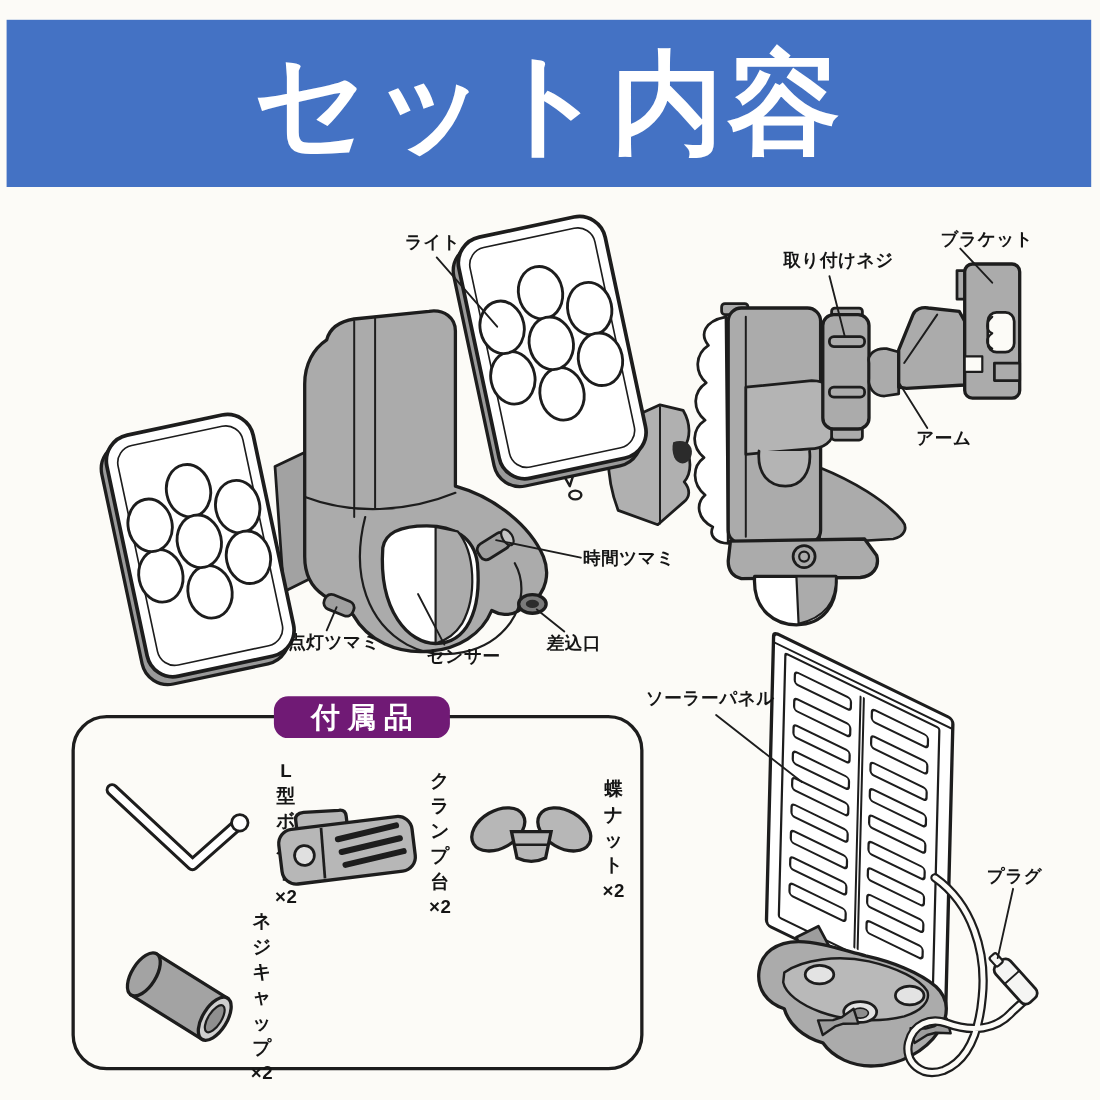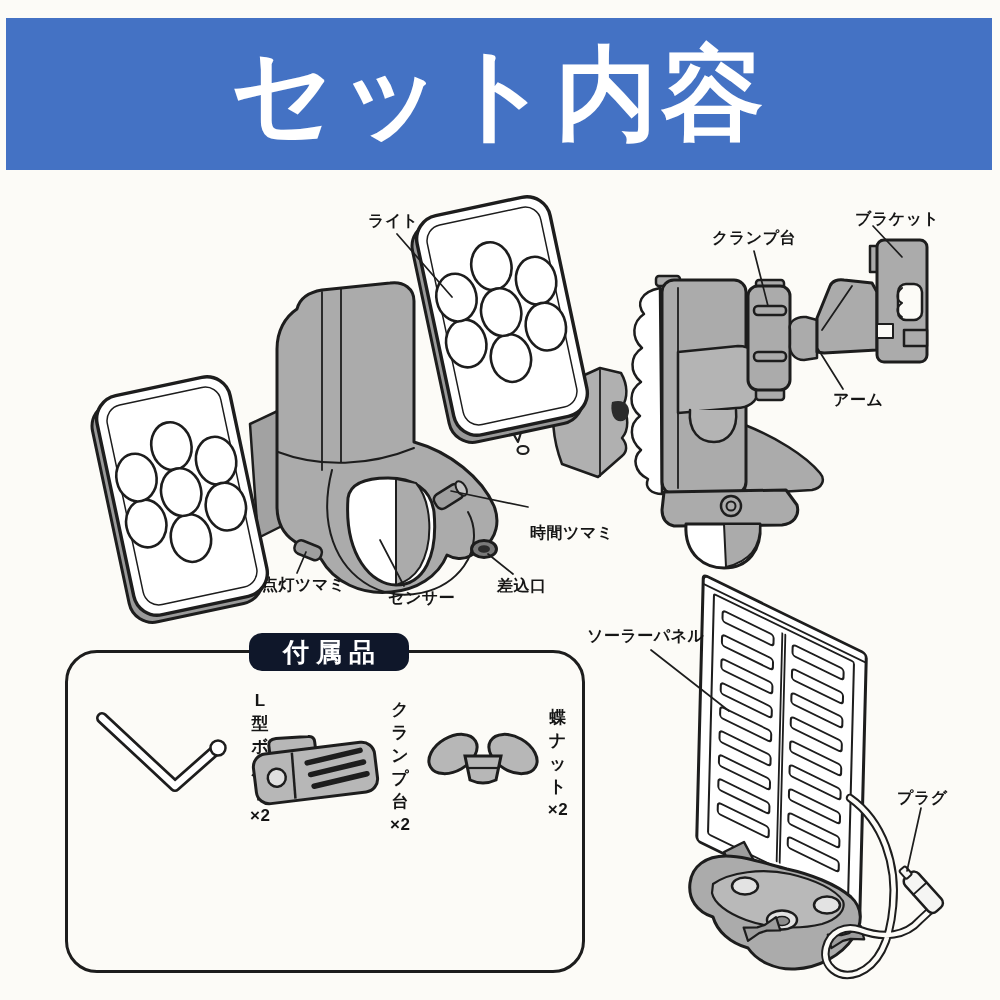--- a/index.html
+++ b/index.html
@@ -194,32 +194,32 @@
     <path d="M297,573 L306,552"></path>
     <path d="M754,251 L768,306"></path>
     <path d="M873,226 L902,257"></path>
     <path d="M843,389 L818,349"></path>
     <path d="M651,650 L729,711"></path>
     <path d="M921,808 L907,871"></path>
   </g>
 </svg>
 
 <div class="lbl" style="left:368px;top:211px">ライト</div>
-<div class="lbl" style="left:530px;top:523px">時間ツマミ</div>
+<div class="lbl" style="left:530px;top:499px">時間ツマミ</div>
 <div class="lbl" style="left:262px;top:575px">点灯ツマミ</div>
 <div class="lbl" style="left:388px;top:588px">センサー</div>
 <div class="lbl" style="left:497px;top:576px">差込口</div>
-<div class="lbl" style="left:712px;top:228px">クランプ台</div>
+<div class="lbl" style="left:712px;top:228px">取り付けネジ</div>
 <div class="lbl" style="left:855px;top:209px">ブラケット</div>
 <div class="lbl" style="left:833px;top:390px">アーム</div>
 <div class="lbl" style="left:587px;top:626px">ソーラーパネル</div>
 <div class="lbl" style="left:897px;top:788px">プラグ</div>
 
 <div class="acc-box">
-  <div class="acc-title" style="background: #0f172a;">付属品</div>
+  <div class="acc-title" style="background: #701a75;">付属品</div>
 
   <div class="acc-item" style="left:22px;top:35px;width:160px">
     <svg width="160" height="95" viewBox="0 0 160 95">
       <path d="M12,8 L85,76 L128,38" fill="none" stroke="#1d1d1d" stroke-width="12" stroke-linecap="round" stroke-linejoin="round"></path>
       <path d="M12,8 L85,76 L128,38" fill="none" stroke="#ffffff" stroke-width="6.5" stroke-linecap="round" stroke-linejoin="round"></path>
       <circle cx="128" cy="38" r="7.5" fill="#ffffff" stroke="#1d1d1d" stroke-width="2.5"></circle>
     </svg>
     <div class="acc-label">L 型ボルト ×2</div>
   </div>
 
@@ -243,15 +243,26 @@
   <div class="acc-item" style="left:355px;top:52px;width:150px">
     <svg width="120" height="78" viewBox="0 0 120 78">
       <ellipse cx="30" cy="30" rx="26" ry="17" transform="rotate(-30 30 30)" fill="#b7b7b7" stroke="#1d1d1d" stroke-width="3"></ellipse>
       <ellipse cx="90" cy="30" rx="26" ry="17" transform="rotate(30 90 30)" fill="#b7b7b7" stroke="#1d1d1d" stroke-width="3"></ellipse>
       <path d="M42,32 L78,32 L73,56 Q60,62 47,56 Z" fill="#b7b7b7" stroke="#1d1d1d" stroke-width="3"></path>
       <path d="M44,44 L76,44" fill="none" stroke="#1d1d1d" stroke-width="2.2"></path>
     </svg>
     <div class="acc-label">蝶ナット ×2</div>
   </div>
 
+  <div class="acc-item" style="left:30px;top:172px;width:150px">
+    <svg width="130" height="92" viewBox="0 0 130 92">
+      <g transform="rotate(32 65 46)">
+        <rect x="27" y="24" width="76" height="44" fill="#a3a3a3" stroke="#1d1d1d" stroke-width="3"></rect>
+        <ellipse cx="27" cy="46" rx="11" ry="22" fill="#a3a3a3" stroke="#1d1d1d" stroke-width="3"></ellipse>
+        <ellipse cx="103" cy="46" rx="11" ry="22" fill="#cfcfcf" stroke="#1d1d1d" stroke-width="3"></ellipse>
+        <ellipse cx="103" cy="46" rx="6" ry="14" fill="#8f8f8f" stroke="#1d1d1d" stroke-width="2"></ellipse>
+      </g>
+    </svg>
+    <div class="acc-label">ネジキャップ ×2</div>
+  </div>
 
 
 </div>
 
 </body></html>

